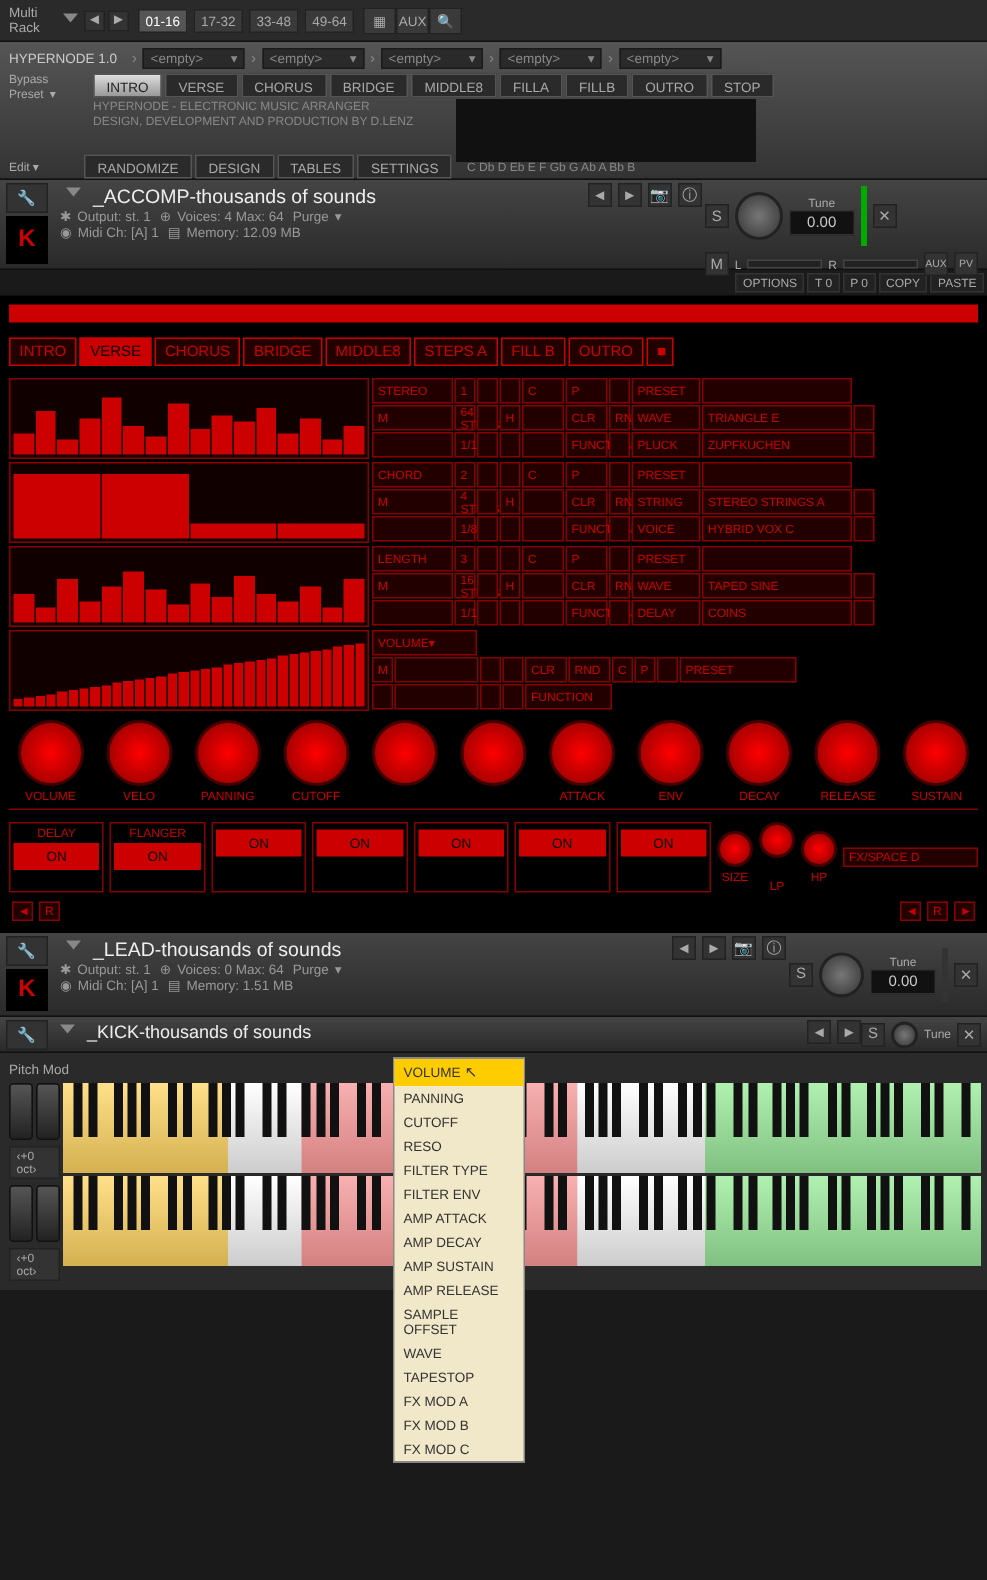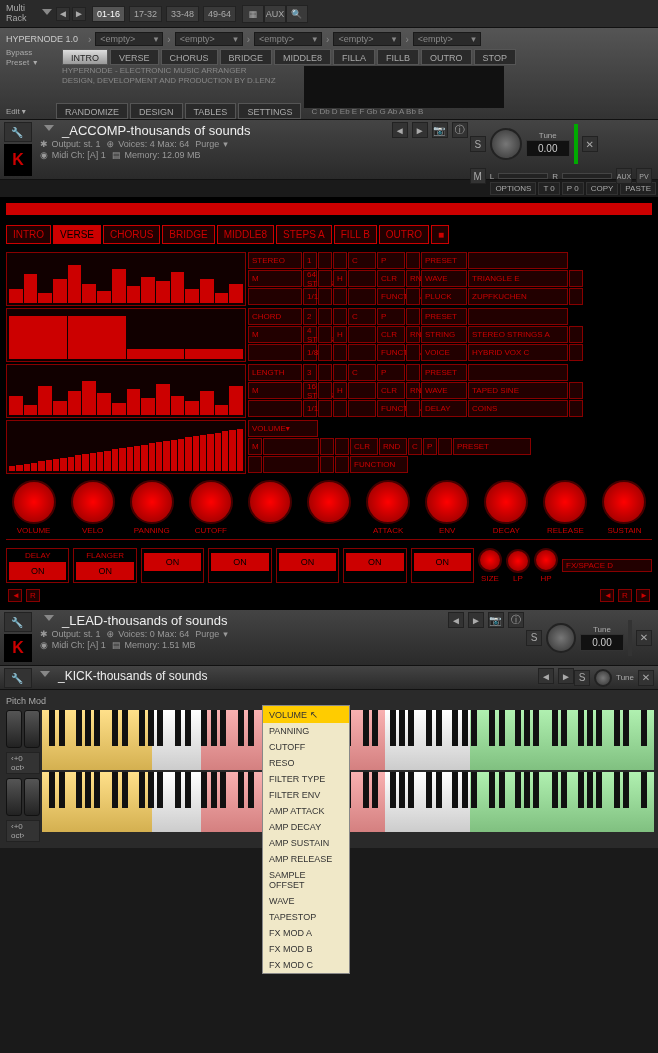--- a/index.html
+++ b/index.html
@@ -533,21 +533,21 @@
         </div>
         <div class="fx-box">
           <div class="fx-label"></div>
           <div class="fx-on">ON</div>
         </div>
         <div style="display: flex; gap: 4px; align-items: center; margin-left: auto;">
           <div style="display: flex; flex-direction: column; align-items: center; gap: 2px;">
             <div class="red-knob" style="width: 24px; height: 24px;"></div>
             <div class="knob-label">SIZE</div>
           </div>
-          <div style="display: flex; flex-direction: column; align-items: center; gap: 1px;">
+          <div style="display: flex; flex-direction: column; align-items: center; gap: 14px;">
             <div class="red-knob" style="width: 24px; height: 24px;"></div>
             <div class="knob-label">LP</div>
           </div>
           <div style="display: flex; flex-direction: column; align-items: center; gap: 2px;">
             <div class="red-knob" style="width: 24px; height: 24px;"></div>
             <div class="knob-label">HP</div>
           </div>
           <div class="ctrl-cell" style="width: 90px;">FX/SPACE D</div>
         </div>
       </div>

